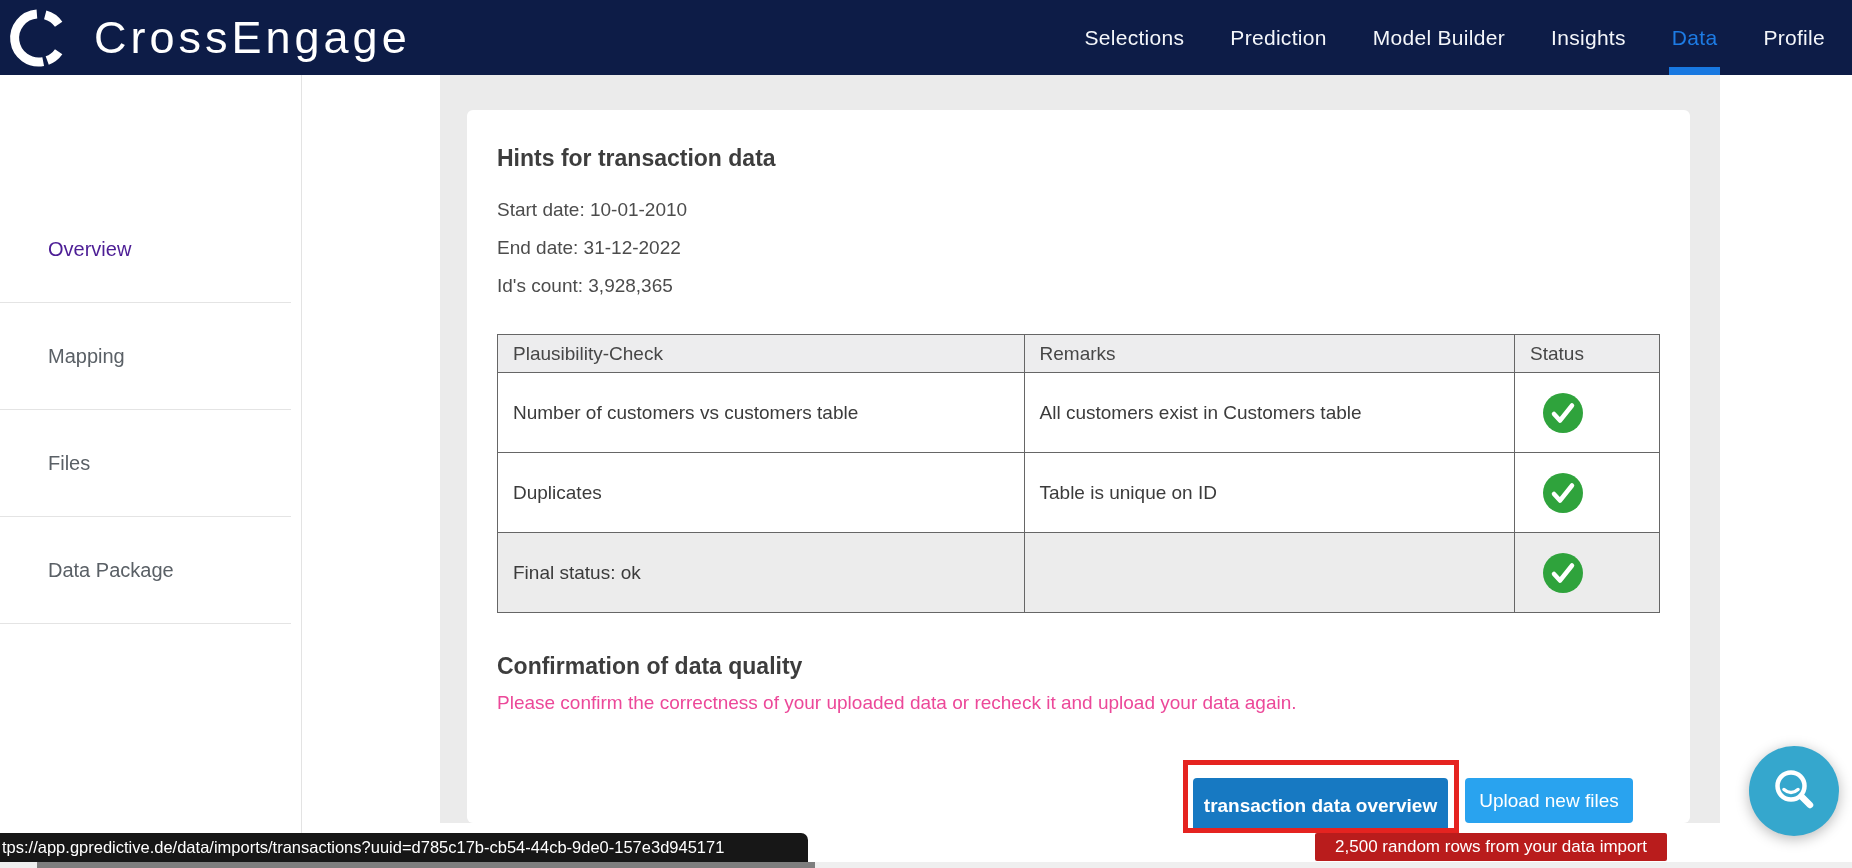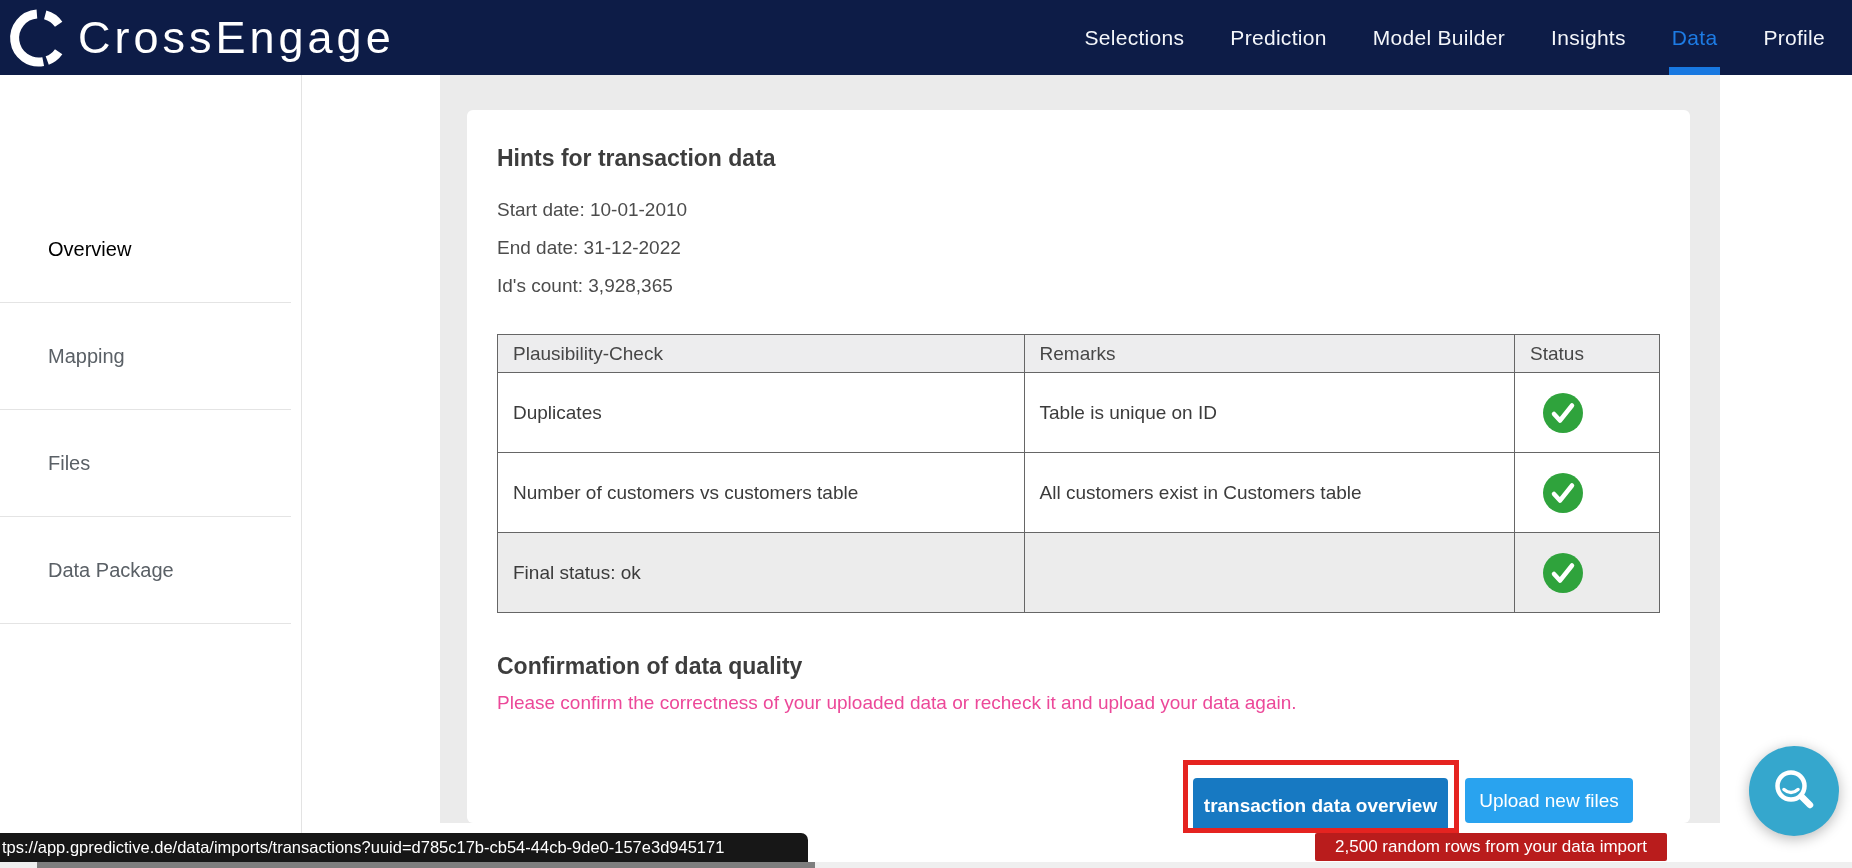--- a/index.html
+++ b/index.html
@@ -2,35 +2,35 @@
 <html><head>
 <meta charset="utf-8">
 <style>
   * { margin:0; padding:0; box-sizing:border-box; }
   html,body { width:1852px; height:868px; background:#fff; font-family:"Liberation Sans",sans-serif; }
   .screen { position:relative; width:1852px; height:868px; overflow:hidden; background:#fff; }
 
   
   .navbar { position:absolute; left:0; top:0; width:1852px; height:75px; background:#0d1c47;
             display:flex; align-items:center; justify-content:space-between; padding:0 27px 0 8px; z-index:30; }
-  .brand { display:flex; align-items:center; gap:8px; cursor:pointer; }
+  .brand { display:flex; align-items:center; gap:24px; cursor:pointer; }
   .brand-name { color:#fff; font-size:45px; font-weight:500; letter-spacing:4px; line-height:75px; }
   .nav-items { display:flex; align-items:center; gap:46px; height:70px; }
   .nav-items a { position:relative; display:block; height:75px; line-height:75px; color:#f4f6fa;
                  font-size:21px; text-decoration:none; letter-spacing:.3px; cursor:pointer; }
   .nav-items a.active { color:#1d7be4; }
   .nav-items a.active::after { content:""; position:absolute; left:-3px; right:-3px; bottom:0; height:8px; background:#1878e0; }
 
   
   .sidebar { position:absolute; left:0; top:75px; width:302px; height:793px; background:#fff;
              border-right:1px solid #e3e3e3; z-index:5; }
   .sidebar ul { list-style:none; margin-top:121px; }
   .sidebar li { height:107px; line-height:107px; padding-left:48px; margin-right:10px;
                 border-bottom:1px solid #e4e4e4; font-size:20px; color:#5a6066; cursor:pointer; }
-  .sidebar li.active { color:#000000; }
+  .sidebar li.active { color:#4c1d95; }
 
   
   .backdrop { position:absolute; left:440px; top:75px; width:1280px; height:748px; background:#ebebeb; z-index:1; }
   .card { position:absolute; left:467px; top:110px; width:1223px; height:713px; background:#fff;
           border-radius:6px; padding:34px 30px 0 30px; z-index:2; }
   .card h2 { font-size:23px; font-weight:700; color:#3d3d3d; line-height:28px; }
   .info { margin-top:24px; }
   .info p { font-size:19px; color:#4c4c4c; line-height:28px; margin-bottom:10px; }
 
   table.checks { border-collapse:collapse; width:1163px; margin-top:34px; font-size:19px; color:#3b3b3b; }
@@ -117,32 +117,32 @@
         </colgroup>
       <thead>
         <tr>
           <th>Plausibility-Check</th>
           <th>Remarks</th>
           <th>Status</th>
         </tr>
       </thead>
       <tbody>
         <tr>
-          <td>Duplicates</td>
-          <td>Table is unique on ID</td>
+          <td>Number of customers vs customers table</td>
+          <td>All customers exist in Customers table</td>
           <td class="status-cell">
             <svg class="check-badge" width="40" height="40" viewBox="0 0 40 40">
               <circle cx="20" cy="20" r="20" fill="#2fa33c"></circle>
               <path d="M 11 21 L 17 27.5 L 29 12.5" fill="none" stroke="#fff" stroke-width="4.5" stroke-linecap="round" stroke-linejoin="round"></path>
             </svg>
           </td>
         </tr>
         <tr>
-          <td>Number of customers vs customers table</td>
-          <td>All customers exist in Customers table</td>
+          <td>Duplicates</td>
+          <td>Table is unique on ID</td>
           <td class="status-cell">
             <svg class="check-badge" width="40" height="40" viewBox="0 0 40 40">
               <circle cx="20" cy="20" r="20" fill="#2fa33c"></circle>
               <path d="M 11 21 L 17 27.5 L 29 12.5" fill="none" stroke="#fff" stroke-width="4.5" stroke-linecap="round" stroke-linejoin="round"></path>
             </svg>
           </td>
         </tr>
         <tr class="final">
           <td>Final status: ok</td>
           <td></td>

